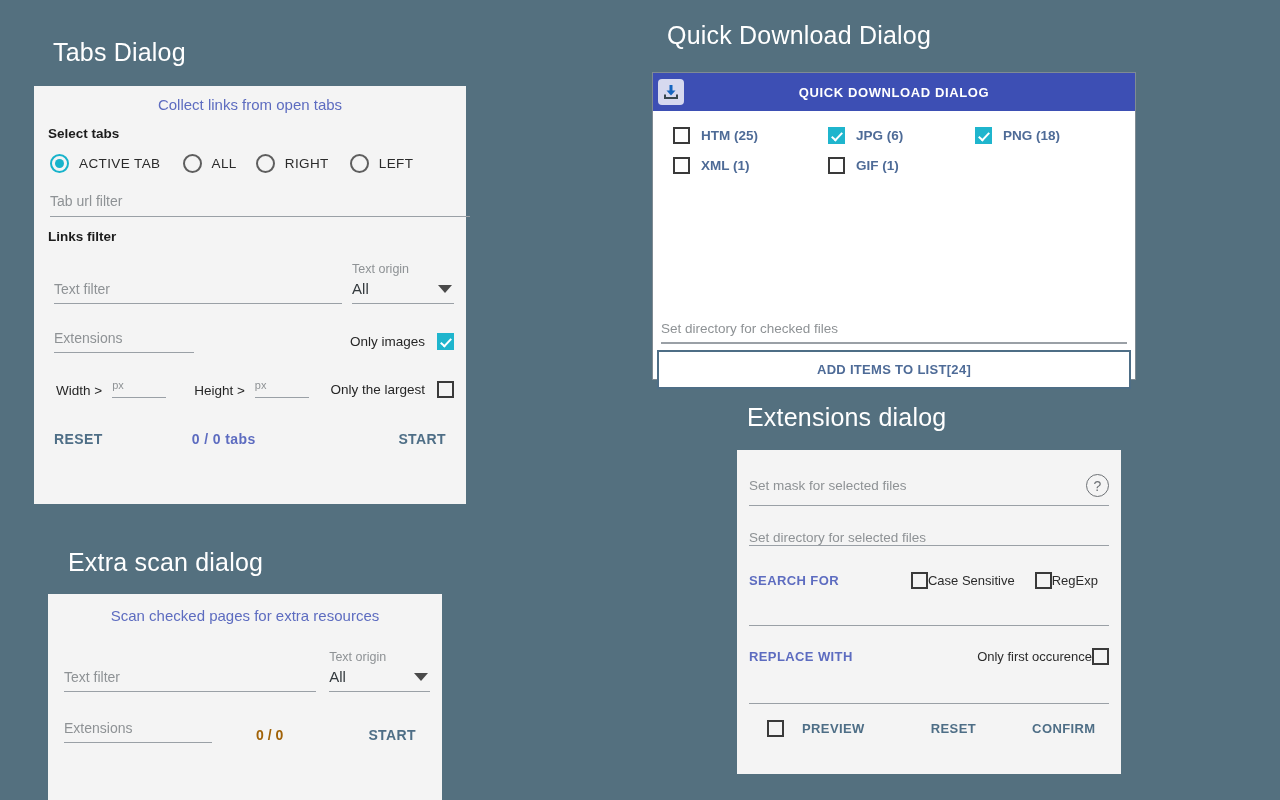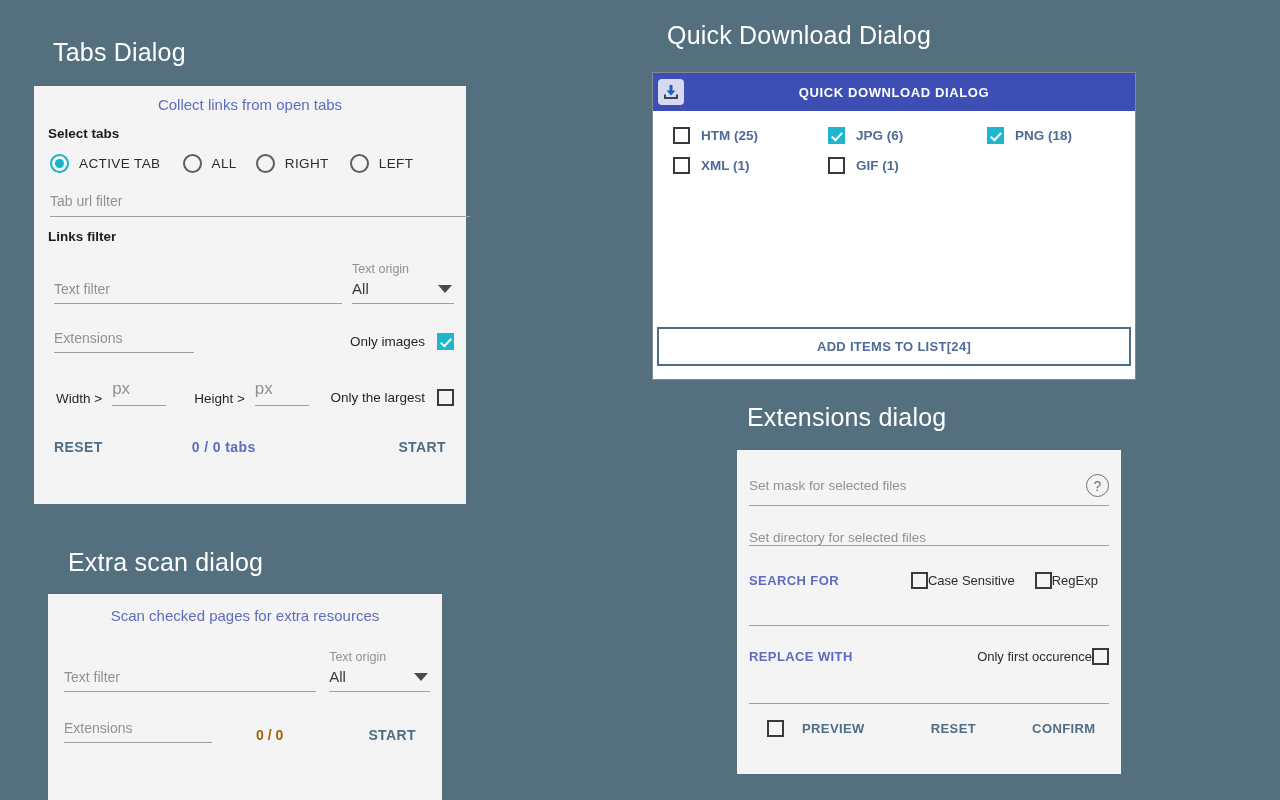--- a/index.html
+++ b/index.html
@@ -188,21 +188,21 @@
     display: flex;
     align-items: flex-end;
     margin-top: 26px;
     padding-left: 10px;
     font-size: 13.5px;
     color: #262626;
   }
   #tabs-dialog .dim-num {
     width: 54px;
     margin-left: 10px;
-    font-size: 17px;
+    font-size: 11px;
     padding-bottom: 6px;
   }
   #tabs-dialog .dim-h { margin-left: 28px; }
   #tabs-dialog .only-largest {
     margin-left: auto;
     display: flex;
     align-items: center;
     gap: 12px;
   }
   #tabs-dialog .row-actions {
@@ -318,21 +318,21 @@
   }
   .qdd-item {
     display: flex;
     align-items: center;
     gap: 11px;
     font-size: 13.5px;
     font-weight: bold;
     color: #4e6b97;
   }
   .qdd-c1 { width: 155px; }
-  .qdd-c2 { width: 159px; }
+  .qdd-c2 { width: 147px; }
   #qdd-dirline {
     margin: 0 8px;
     padding-bottom: 6px;
     font-size: 13.5px;
     border-bottom: 2px solid #9aa0a6;
   }
   #qdd-buttons {
     display: flex;
     gap: 8px;
     padding: 6px 4px 5px 4px;
@@ -552,20 +552,21 @@
         <span class="cb"></span>
         <span>XML (1)</span>
       </label>
       <label class="qdd-item qdd-c2">
         <span class="cb"></span>
         <span>GIF (1)</span>
       </label>
     </div>
   </div>
 
+  <div id="qdd-dirline" class="ph">Set directory for checked files</div>
 
   <div id="qdd-buttons">
     <div class="qbtn">ADD ITEMS TO LIST[24]</div>
   </div>
 </div>
 
 <div class="section-title" id="mr-title">Extensions dialog</div>
 
 <div class="dialog" id="mr-dialog">
   <div class="mask-row">

